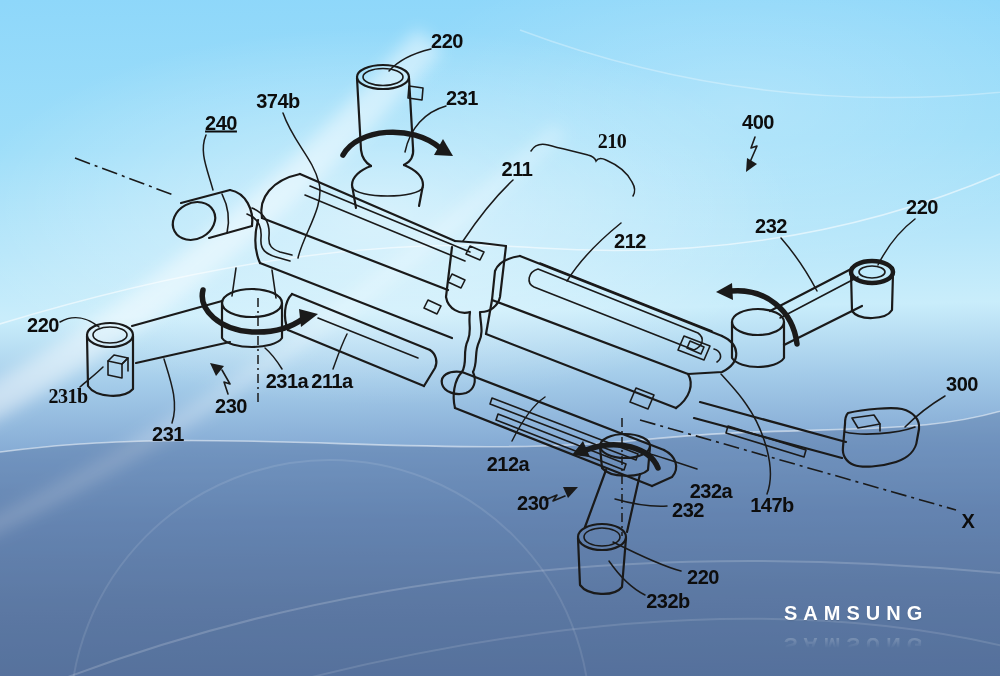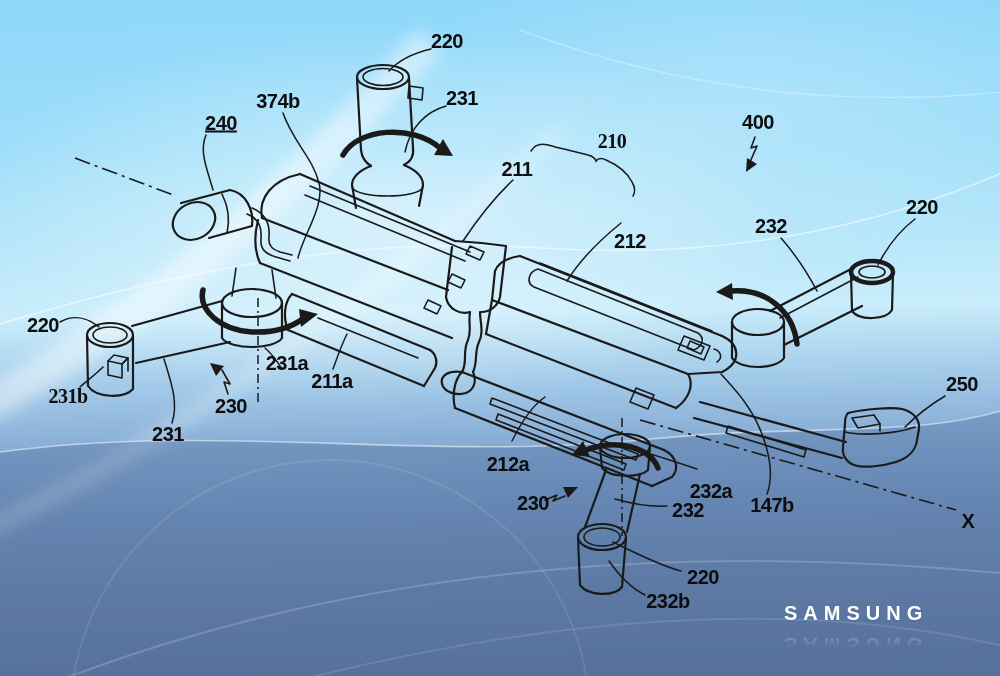--- a/index.html
+++ b/index.html
@@ -253,30 +253,30 @@
       <div class="ref-label" style="left: 758px; top: 122px;">400</div>
       <div class="ref-label" style="left: 612px; top: 141px; font-family: Liberation Serif, serif;">210</div>
       <div class="ref-label" style="left: 517px; top: 169px;">211</div>
       <div class="ref-label" style="left: 630px; top: 197px; margin-top: 44px;">212</div>
       <div class="ref-label" style="left: 771px; top: 226px;">232</div>
       <div class="ref-label" style="left: 922px; top: 207px;">220</div>
       <div class="ref-label" style="left: 43px; top: 325px;">220</div>
       <div class="ref-label" style="left: 68px; top: 396px; font-family: Liberation Serif, serif;">231b</div>
       <div class="ref-label" style="left: 168px; top: 434px;">231</div>
       <div class="ref-label" style="left: 231px; top: 406px;">230</div>
-      <div class="ref-label" style="left: 287px; top: 363px;">231a</div>
+      <div class="ref-label" style="left: 287px; top: 381px;">231a</div>
       <div class="ref-label" style="left: 332px; top: 381px;">211a</div>
       <div class="ref-label" style="left: 508px; top: 464px;">212a</div>
       <div class="ref-label" style="left: 533px; top: 503px;">230</div>
       <div class="ref-label" style="left: 688px; top: 510px;">232</div>
       <div class="ref-label" style="left: 711px; top: 491px;">232a</div>
       <div class="ref-label" style="left: 772px; top: 505px;">147b</div>
       <div class="ref-label" style="left: 703px; top: 577px;">220</div>
       <div class="ref-label" style="left: 668px; top: 601px;">232b</div>
-      <div class="ref-label" style="left: 962px; top: 384px;">250</div>
+      <div class="ref-label" style="left: 962px; top: 384px;">300</div>
       <div class="ref-label" style="left: 968px; top: 521px;">X</div>
     </div>
 
   <div>
     <div class="logo">SAMSUNG</div>
     <div class="logo reflection" aria-hidden="true">SAMSUNG</div>
   </div>
 
 </div>
 

